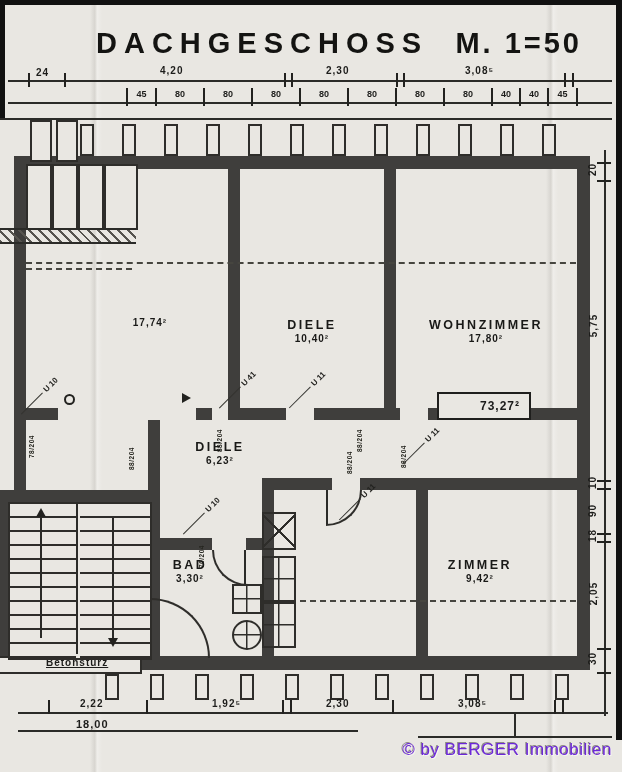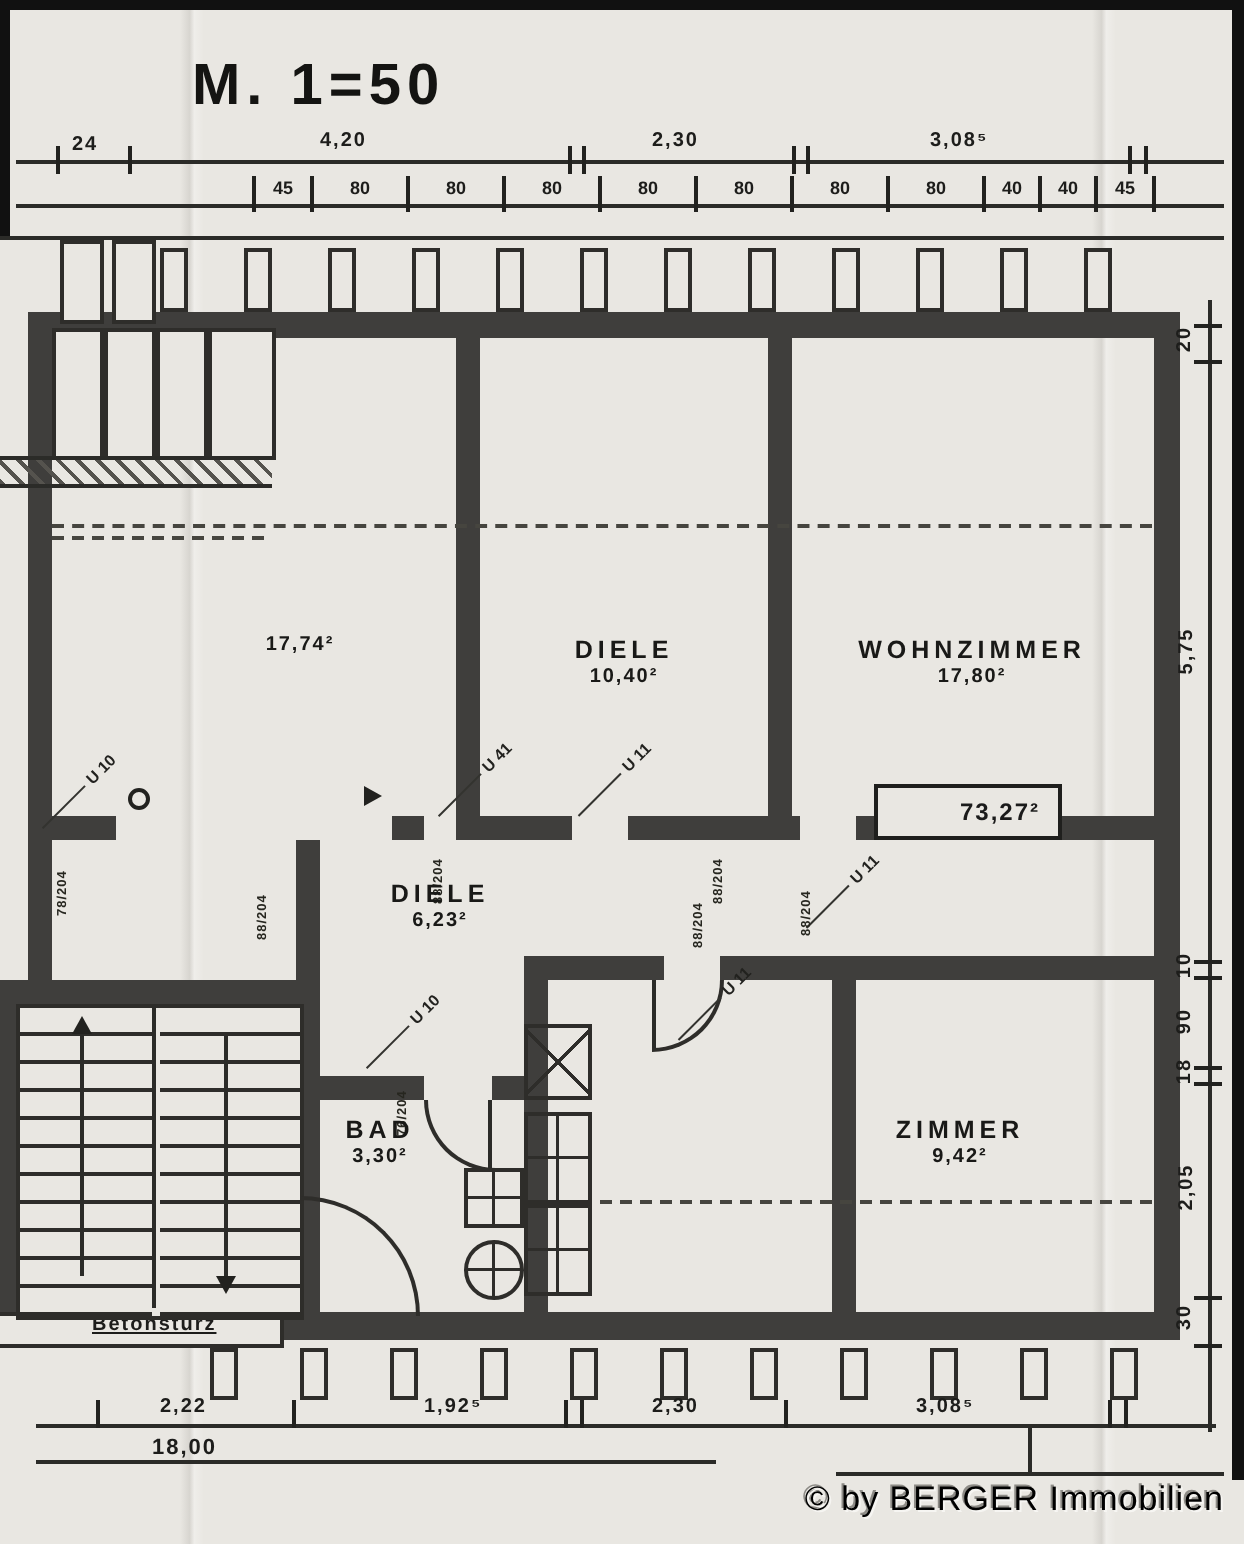--- a/index.html
+++ b/index.html
@@ -54,36 +54,37 @@
   .arcBR{position:absolute;border-right:2px solid #2e2d2a;border-bottom:2px solid #2e2d2a;border-radius:0 0 100% 0;}
   .arcTR{position:absolute;border-right:2px solid #2e2d2a;border-top:2px solid #2e2d2a;border-radius:0 100% 0 0;}
   .beam{position:absolute;display:flex;align-items:center;gap:3px;transform:rotate(-45deg);
         font-size:8px;font-weight:bold;color:#22221f;white-space:nowrap;}
   .beam .bl{width:30px;height:1.5px;background:#33332f;}
   .dtag{position:absolute;font-size:6.5px;font-weight:bold;color:#26261f;transform:rotate(-90deg);
         transform-origin:left top;white-space:nowrap;letter-spacing:.5px;}
   .beton{position:absolute;font-size:10px;font-weight:bold;letter-spacing:1px;text-decoration:underline;color:#1d1d1b;}
   .areaBox{position:absolute;border:2.5px solid #1f1f1d;display:flex;align-items:center;justify-content:center;
            font-size:12px;font-weight:bold;letter-spacing:1px;background:#e9e7e2;padding-left:32px;}
-  .wm{position:absolute;font-size:17px;letter-spacing:.5px;color:#000000;
+  .wm{position:absolute;font-size:17px;letter-spacing:.5px;color:#6d28d9;
       text-shadow:1px 1px 0 #f6f5f2,-1px -1px 0 #8d8b86;white-space:nowrap;}
 </style>
 </head>
 <body>
 
 <div class="sheet">
 
   <div class="crease" style="left:90px;"></div>
   <div class="crease" style="left:546px;"></div>
 
   <div class="frame" style="left:0;top:0;width:622px;height:5px;"></div>
   <div class="frame" style="left:0;top:0;width:5px;height:118px;"></div>
   <div class="frame" style="left:616px;top:0;width:6px;height:740px;"></div>
 
   <div class="title" style="left:96px;top:24px;width:486px;height:38px;">
+    <span class="t1">DACHGESCHOSS</span>
     <span class="t2">M. 1=50</span>
   </div>
 
   <div class="lh" style="left:8px;top:80px;width:604px;"></div>
   <div class="tick" style="left:28px;top:73px;"></div>
   <div class="tick" style="left:64px;top:73px;"></div>
   <div class="tick" style="left:284px;top:73px;"></div>
   <div class="tick" style="left:291px;top:73px;"></div>
   <div class="tick" style="left:396px;top:73px;"></div>
   <div class="tick" style="left:403px;top:73px;"></div>

